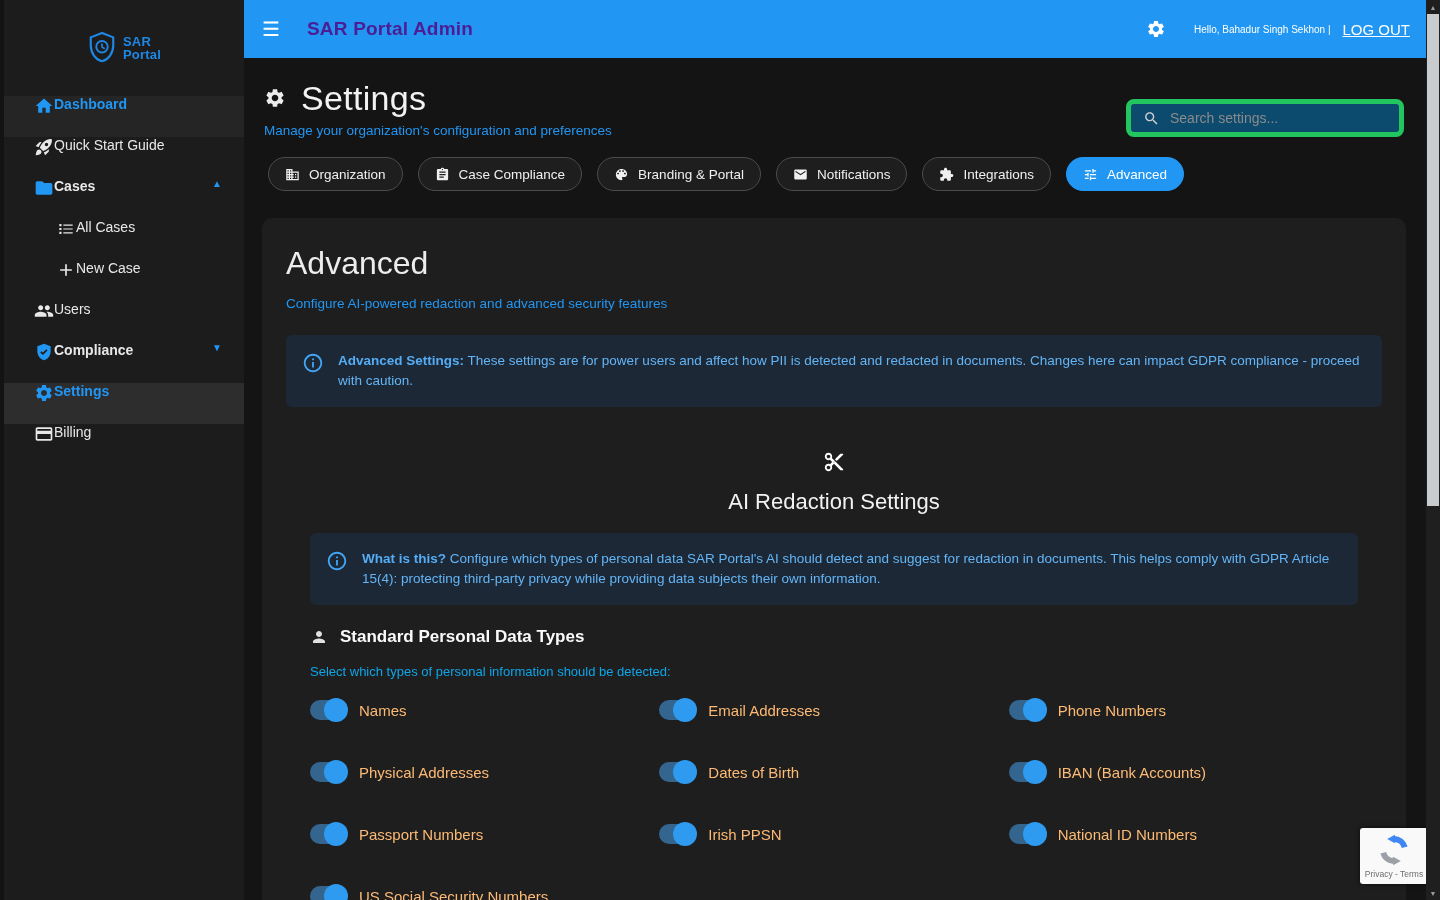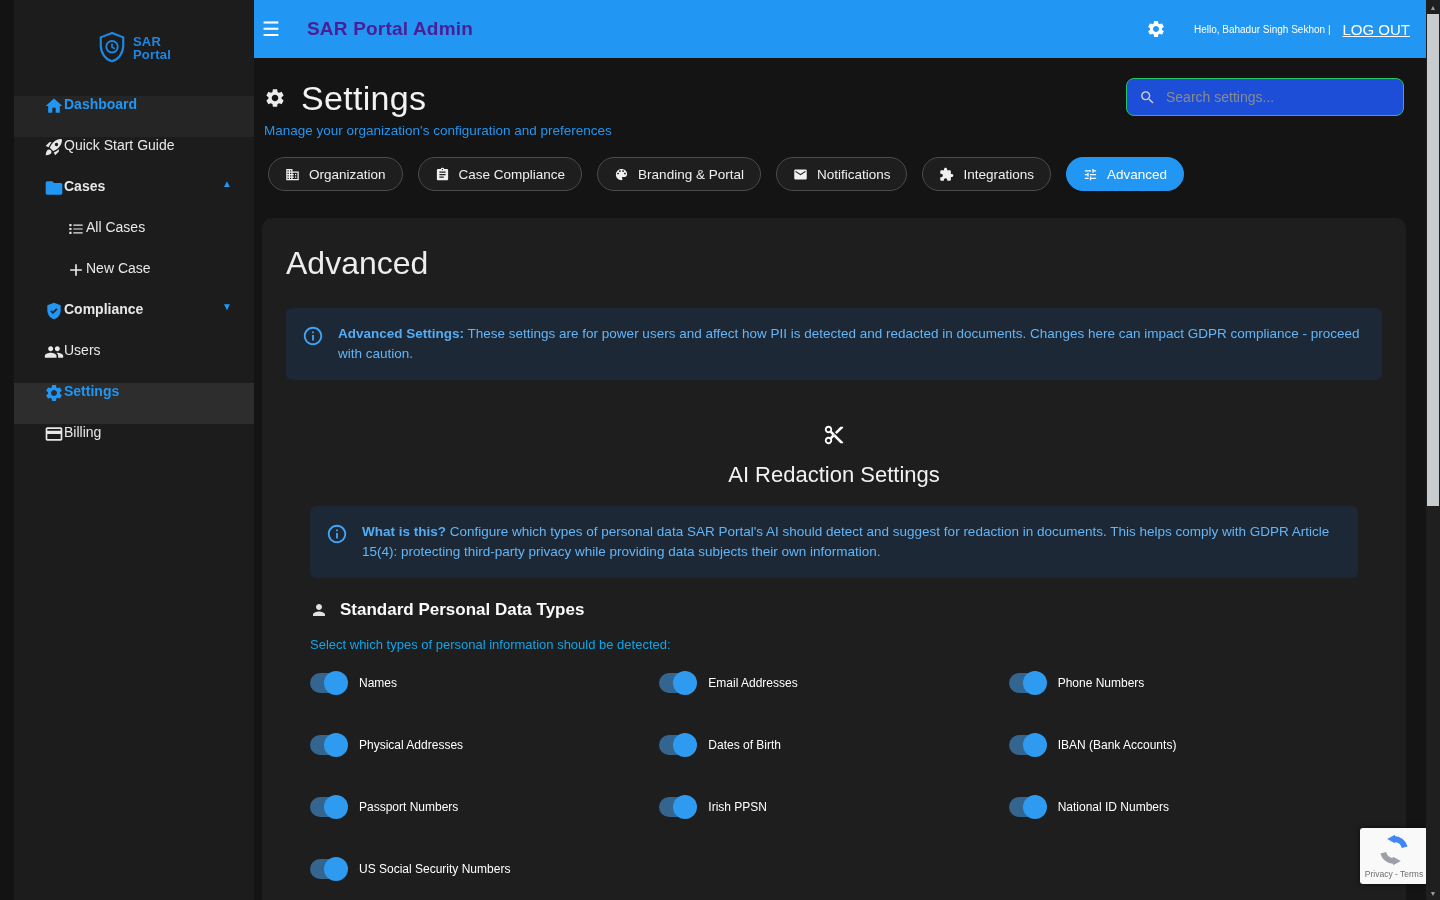--- a/index.html
+++ b/index.html
@@ -1,21 +1,21 @@
 <!DOCTYPE html>
 <html><head>
 <meta charset="utf-8">
 <style>
   * { margin:0; padding:0; box-sizing:border-box; }
   html,body { width:1440px; height:900px; overflow:hidden; }
   body { background:#131313; font-family:"Liberation Sans", sans-serif; color:#e8e8e8; position:relative; }
   svg { fill:currentColor; display:block; }
 
   
-  .sidebar { position:absolute; left:14px; top:0; width:240px; height:900px; background:#1c1c1c; z-index:3; }
+  .sidebar { position:absolute; left:4px; top:0; width:240px; height:900px; background:#1c1c1c; z-index:3; }
   .logo-wrap { height:96px; display:flex; align-items:center; justify-content:center; }
   .logo { display:flex; align-items:center; gap:6px; color:#1e88e5; }
   .logo-text { font-size:13px; font-weight:700; line-height:13px; letter-spacing:.2px; }
   .side-item { height:41px; display:flex; align-items:flex-start; padding-left:30px; 
                font-size:14px; color:#e8e8e8; cursor:pointer; }
   .side-item .s-icon { width:20px; height:20px; flex:0 0 20px; color:#e8e8e8; }
   .side-item.sub { padding-left:52px; }
   .side-item.bold { font-weight:700; }
   .side-item.active { color:#2196f3; font-weight:600; }
   .side-item.active .s-icon { color:#2196f3; }
@@ -34,22 +34,22 @@
   .tb-greet { font-size:10px; }
   .tb-logout { font-size:15px; color:#fff; text-decoration:underline; cursor:pointer; }
 
   
   .content { position:absolute; left:240px; top:58px; width:1186px; height:842px; background:#141414; overflow:hidden; }
   .page-head { padding:18px 24px 0; position:relative; }
   .ph-titlerow { display:flex; align-items:center; gap:15px; height:44px; }
   .ph-titlerow .g-icon { width:22px; height:22px; color:#ececec; }
   .ph-title { font-size:34px; font-weight:400; color:#f2f2f2; letter-spacing:.3px; }
   .ph-sub { margin-top:3px; font-size:13.5px; color:#2196f3; }
-  .searchbox { position:absolute; top:20px; right:22px; width:278px; height:38px; background:#1d4ed8;
-               border:1px solid #22c55e; border-radius:8px; display:flex; align-items:center; padding:0 12px; }
+  .searchbox { position:absolute; top:41px; right:22px; width:278px; height:38px; background:#0c4a6e;
+               border:5px solid #22c55e; border-radius:8px; display:flex; align-items:center; padding:0 12px; }
   .searchbox .sr-icon { width:17px; height:17px; color:#cfcfcf; margin-right:10px; }
   .searchbox input { flex:1; background:transparent; border:none; outline:none; color:#dcdcdc;
                      font-size:14px; font-family:"Liberation Sans", sans-serif; }
   .searchbox input::placeholder { color:#8b8b8b; }
 
   .tabs { display:flex; gap:15px; margin:19px 0 0 28px; height:34px; }
   .tab { display:flex; align-items:center; gap:9px; height:34px; padding:0 16px; border-radius:17px;
          background:#1e1e1e; border:1px solid #4b4b4b; color:#f0f0f0; font-size:13.5px; cursor:pointer;
          font-family:"Liberation Sans", sans-serif; white-space:nowrap; }
   .tab .t-icon { width:15px; height:15px; }
@@ -69,21 +69,21 @@
   .sec-h3 span { font-size:22px; font-weight:400; color:#f2f2f2; }
   .alert.inner { margin-top:18px; }
   .sub-h4 { margin-top:22px; display:flex; align-items:center; gap:12px; }
   .sub-h4 .p-icon { width:18px; height:18px; color:#e0e0e0; }
   .sub-h4 span { font-size:17px; font-weight:700; color:#fafafa; }
   .hint { margin-top:17px; font-size:13px; color:#0ea5e9; }
   .toggle-grid { margin-top:19px; display:grid; grid-template-columns:repeat(3,1fr); row-gap:38px; }
   .toggle-row { display:flex; align-items:center; gap:13px; height:24px; cursor:pointer; }
   .switch { width:36px; height:20px; border-radius:10px; background:#33658f; position:relative; flex:0 0 36px; }
   .switch .knob { position:absolute; right:-2px; top:-2px; width:24px; height:24px; border-radius:50%; background:#2e9bf0; }
-  .toggle-label { font-size:12px; color:#ffffff; }
+  .toggle-label { font-size:15px; color:#fdba74; }
   .kw-h4 { margin-top:24px; }
 
   
   .recaptcha { position:absolute; right:12px; bottom:16px; width:68px; height:56px; background:#f9f9f9;
                border-radius:3px; box-shadow:0 0 5px rgba(0,0,0,.6); display:flex; flex-direction:column;
                align-items:center; justify-content:center; z-index:5; cursor:pointer; }
   .rc-logo { width:34px; height:34px; }
   .rc-text { font-size:8.5px; color:#6d6d6d; margin-top:2px; }
 
   
@@ -146,37 +146,37 @@
         <span>All Cases</span>
       </div>
       <div class="side-item sub">
         <span class="s-icon">
           <svg viewBox="0 0 24 24">
             <path d="M11 5h2v6h6v2h-6v6h-2v-6H5v-2h6z"></path>
           </svg>
         </span>
         <span>New Case</span>
       </div>
+      <div class="side-item">
+        <span class="s-icon">
+          <svg viewBox="0 0 24 24">
+            <path d="M16 11c1.66 0 2.99-1.34 2.99-3S17.66 5 16 5c-1.66 0-3 1.34-3 3s1.34 3 3 3zm-8 0c1.66 0 2.99-1.34 2.99-3S9.66 5 8 5C6.34 5 5 6.34 5 8s1.34 3 3 3zm0 2c-2.33 0-7 1.17-7 3.5V19h14v-2.5c0-2.33-4.67-3.5-7-3.5zm8 0c-.29 0-.62.02-.97.05 1.16.84 1.97 1.97 1.97 3.45V19h6v-2.5c0-2.33-4.67-3.5-7-3.5z"></path>
+          </svg>
+        </span>
+        <span>Users</span>
+      </div>
       <div class="side-item bold">
         <span class="s-icon blue-ic">
           <svg viewBox="0 0 24 24">
             <path d="M12 2L4 5v6.09c0 5.05 3.41 9.76 8 10.91 4.59-1.15 8-5.86 8-10.91V5l-8-3z" fill="#2196f3"></path>
             <path d="M8.2 11.8l2.5 2.5 4.8-4.8" stroke="#1c1c1c" stroke-width="2" fill="none"></path>
           </svg>
         </span>
         <span>Compliance</span>
         <span class="chev">▼</span>
-      </div>
-      <div class="side-item">
-        <span class="s-icon">
-          <svg viewBox="0 0 24 24">
-            <path d="M16 11c1.66 0 2.99-1.34 2.99-3S17.66 5 16 5c-1.66 0-3 1.34-3 3s1.34 3 3 3zm-8 0c1.66 0 2.99-1.34 2.99-3S9.66 5 8 5C6.34 5 5 6.34 5 8s1.34 3 3 3zm0 2c-2.33 0-7 1.17-7 3.5V19h14v-2.5c0-2.33-4.67-3.5-7-3.5zm8 0c-.29 0-.62.02-.97.05 1.16.84 1.97 1.97 1.97 3.45V19h6v-2.5c0-2.33-4.67-3.5-7-3.5z"></path>
-          </svg>
-        </span>
-        <span>Users</span>
       </div>
       <div class="side-item active hl-set">
         <span class="s-icon">
           <svg viewBox="0 0 24 24">
             <path d="M19.14 12.94c.04-.3.06-.61.06-.94 0-.32-.02-.64-.07-.94l2.03-1.58c.18-.14.23-.41.12-.61l-1.92-3.32c-.12-.22-.37-.29-.59-.22l-2.39.96c-.5-.38-1.03-.7-1.62-.94l-.36-2.54c-.04-.24-.24-.41-.48-.41h-3.84c-.24 0-.43.17-.47.41l-.36 2.54c-.59.24-1.13.57-1.62.94l-2.39-.96c-.22-.08-.47 0-.59.22L2.74 8.87c-.12.21-.08.47.12.61l2.03 1.58c-.05.3-.09.63-.09.94s.02.64.07.94l-2.03 1.58c-.18.14-.23.41-.12.61l1.92 3.32c.12.22.37.29.59.22l2.39-.96c.5.38 1.03.7 1.62.94l.36 2.54c.05.24.24.41.48.41h3.84c.24 0 .44-.17.47-.41l.36-2.54c.59-.24 1.13-.56 1.62-.94l2.39.96c.22.08.47 0 .59-.22l1.92-3.32c.12-.22.07-.47-.12-.61l-2.01-1.58zM12 15.6c-1.98 0-3.6-1.62-3.6-3.6s1.62-3.6 3.6-3.6 3.6 1.62 3.6 3.6-1.62 3.6-3.6 3.6z"></path>
           </svg>
         </span>
         <span>Settings</span>
       </div>
       <div class="side-item">
@@ -271,20 +271,21 @@
           <svg viewBox="0 0 24 24">
             <path d="M3 17v2h6v-2H3zM3 5v2h10V5H3zm10 16v-2h8v-2h-8v-2h-2v6h2zM7 9v2H3v2h4v2h2V9H7zm14 4v-2H11v2h10zm-6-4h2V7h4V5h-4V3h-2v6z"></path>
           </svg>
         </span>
         <span>Advanced</span>
       </button>
     </div>
 
   <div class="panel">
     <div class="pn-title">Advanced</div>
+    <div class="pn-sub">Configure AI-powered redaction and advanced security features</div>
 
     <div class="alert">
       <span class="i-icon ic-info">
           <svg viewBox="0 0 24 24">
             <path d="M11 7h2v2h-2V7zm0 4h2v6h-2v-6zm1-9C6.48 2 2 6.48 2 12s4.48 10 10 10 10-4.48 10-10S17.52 2 12 2zm0 18c-4.41 0-8-3.59-8-8s3.59-8 8-8 8 3.59 8 8-3.59 8-8 8z"></path>
           </svg>
         </span>
       <div class="alert-text">
         <b>Advanced Settings:</b><span> These settings are for power users and affect how PII is detected and redacted in documents. Changes here can impact GDPR compliance - proceed with caution.</span>
       </div>

